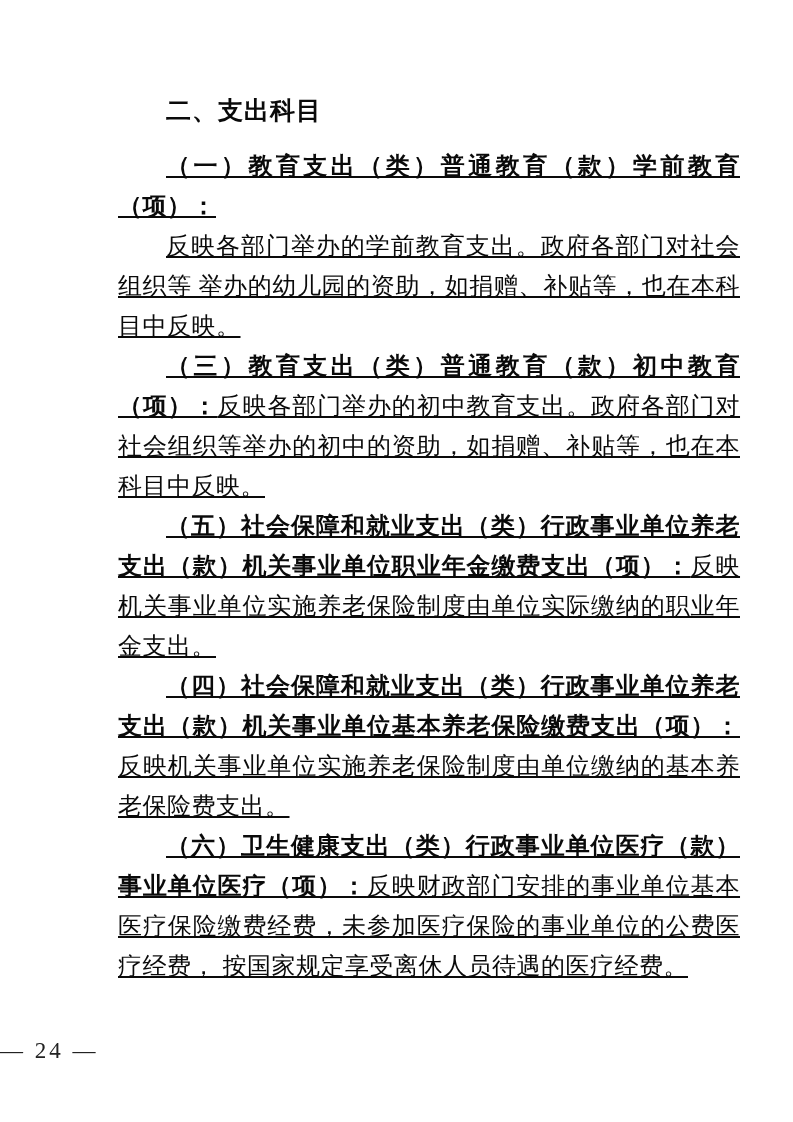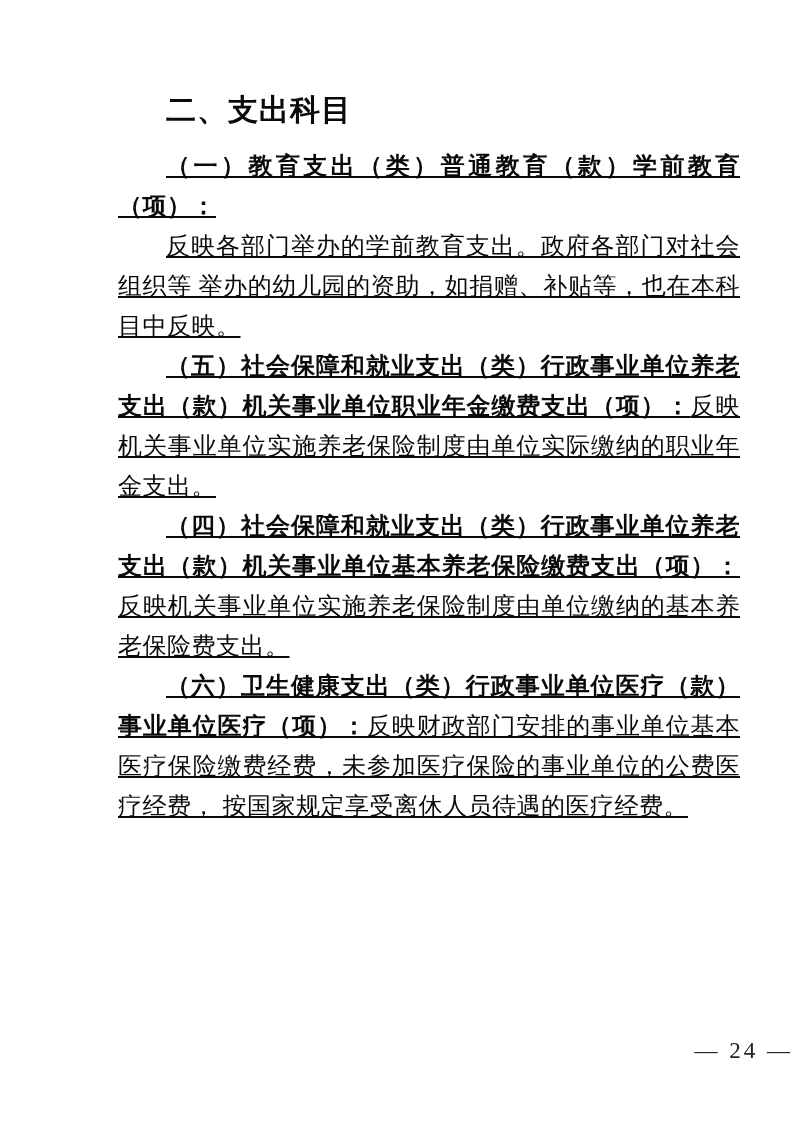--- a/index.html
+++ b/index.html
@@ -22,61 +22,64 @@
     top: 90px;
     width: 622px;
     font-size: 24px;
     line-height: 40px;
     text-align: justify;
     letter-spacing: 0.5px;
   }
   .doc-title {
     font-family: "Liberation Sans", "DejaVu Sans", sans-serif;
     font-weight: 700;
-    font-size: 30px;
+    font-size: 25px;
     line-height: 40px;
     margin: 0 0 16px 0;
     text-indent: 48px;
     text-align: left;
     letter-spacing: 1px;
   }
   p.para {
     margin: 0;
     text-indent: 48px;
     text-decoration: underline;
   }
   .lead {
     font-weight: 700;
   }
   .footer {
     position: absolute;
     left: 0;
     top: 1036px;
     width: 100%;
-    text-align: right;
+    text-align: left;
     font-size: 23px;
     line-height: 30px;
     letter-spacing: 3px;
     color: #222222;
   }
 </style>
 </head>
 <body>
 
 <div class="page">
   <div class="content">
 
     <p class="doc-title">二、支出科目</p>
 
     <p class="para">
       <span class="lead">（一）教育支出（类）普通教育（款）学前教育（项）：</span>
     </p>
     <p class="para">反映各部门举办的学前教育支出。政府各部门对社会组织等 举办的幼儿园的资助，如捐赠、补贴等，也在本科目中反映。</p>
 
 
+    <p class="para">
+      <span class="lead">（三）教育支出（类）普通教育（款）初中教育（项）：</span><span>反映各部门举办的初中教育支出。政府各部门对社会组织等举办的初中的资助，如捐赠、补贴等，也在本科目中反映。</span>
+    </p>
 
     <p class="para">
       <span class="lead">（五）社会保障和就业支出（类）行政事业单位养老支出（款）机关事业单位职业年金缴费支出（项）：</span><span>反映机关事业单位实施养老保险制度由单位实际缴纳的职业年金支出。</span>
     </p>
 
     <p class="para">
       <span class="lead">（四）社会保障和就业支出（类）行政事业单位养老支出（款）机关事业单位基本养老保险缴费支出（项）：</span><span>反映机关事业单位实施养老保险制度由单位缴纳的基本养老保险费支出。</span>
     </p>
 
     <p class="para">

